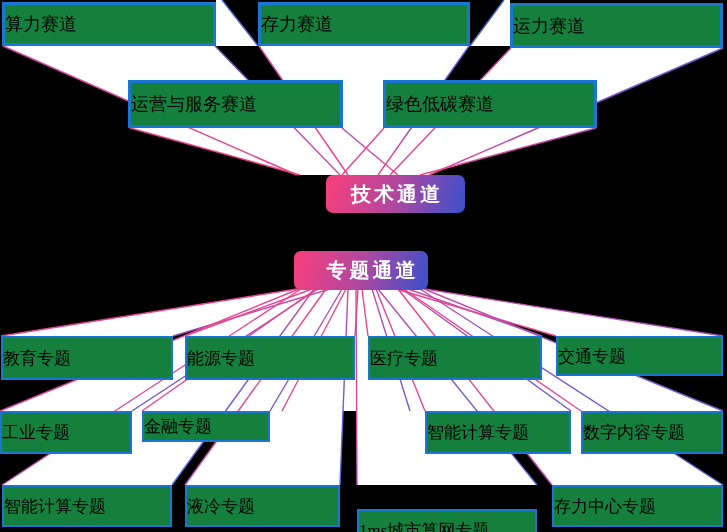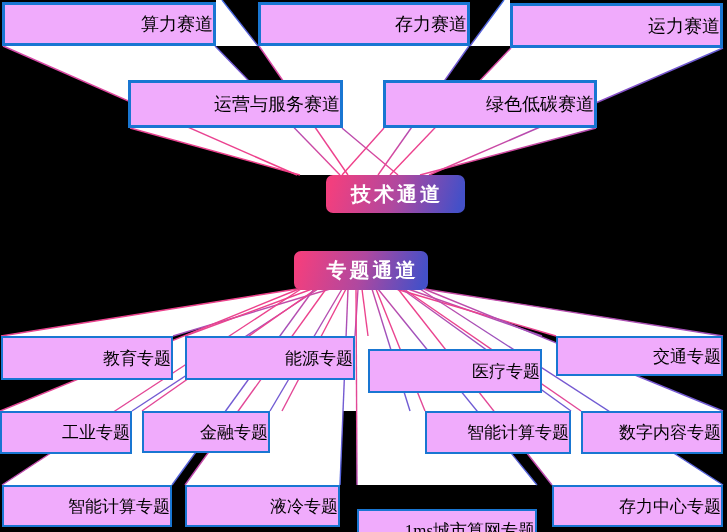--- a/index.html
+++ b/index.html
@@ -2,22 +2,22 @@
 <html><head>
 <meta charset="utf-8">
 <style>
   html,body{margin:0;padding:0;background:#000;}
   .stage{
     position:relative;width:727px;height:532px;background:#000;overflow:hidden;
     font-family:"Liberation Sans",sans-serif;
   }
   .beams{position:absolute;left:0;top:0;z-index:0;}
   .box{
-    position:absolute;z-index:2;background:#f0abfc;border:3px solid #1976d2;
-    display:flex;align-items:center;justify-content:flex-end;box-sizing:border-box;
+    position:absolute;z-index:2;background:#15803d;border:3px solid #1976d2;
+    display:flex;align-items:center;justify-content:flex-start;box-sizing:border-box;
     color:#000;font-family:"Liberation Serif","DejaVu Serif",serif;
     font-size:18px;white-space:nowrap;
   }
   .box.small{border-width:2px;font-size:17px;}
   .badge{
     position:absolute;z-index:3;border-radius:7px;
     background:linear-gradient(105deg,#f23f7e 5%,#b0489f 50%,#4450c8 95%);
     display:flex;align-items:center;justify-content:center;box-sizing:border-box;
     color:#fff;font-weight:bold;font-size:20px;letter-spacing:3px;
     font-family:"Liberation Sans","DejaVu Sans",sans-serif;
@@ -143,31 +143,31 @@
   <div class="badge" style="left:294px;top:251px;width:134px;height:39px;padding-left:20px;">
     <span>专题通道</span>
   </div>
 
   <div class="box small" style="left:1px;top:336px;width:172px;height:44px;">
     <span>教育专题</span>
   </div>
   <div class="box small" style="left:185px;top:336px;width:170px;height:44px;">
     <span>能源专题</span>
   </div>
-  <div class="box small" style="left:368px;top:336px;width:174px;height:44px;margin-top:13px;">
+  <div class="box small" style="left:368px;top:336px;width:174px;height:44px;">
     <span>医疗专题</span>
   </div>
   <div class="box small" style="left:556px;top:336px;width:167px;height:40px;">
     <span>交通专题</span>
   </div>
 
   <div class="box small" style="left:0px;top:411px;width:132px;height:43px;">
     <span>工业专题</span>
   </div>
-  <div class="box small" style="left:142px;top:411px;width:128px;height:42px;">
+  <div class="box small" style="left:142px;top:411px;width:128px;height:31px;">
     <span>金融专题</span>
   </div>
   <div class="box small" style="left:425px;top:411px;width:146px;height:43px;">
     <span>智能计算专题</span>
   </div>
   <div class="box small" style="left:581px;top:411px;width:142px;height:43px;">
     <span>数字内容专题</span>
   </div>
 
   <div class="box small" style="left:2px;top:485px;width:170px;height:42px;">

